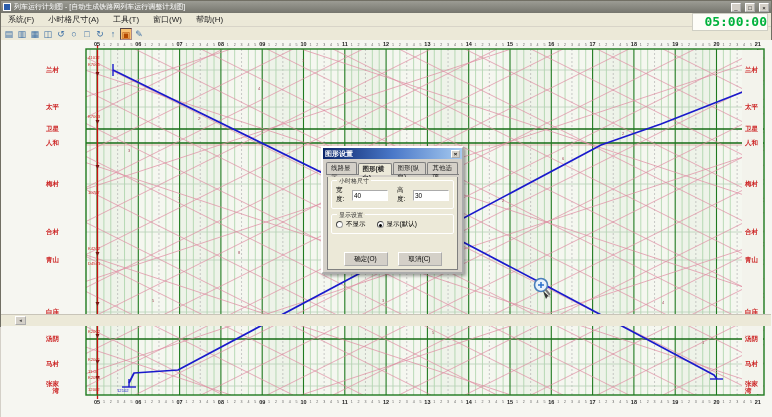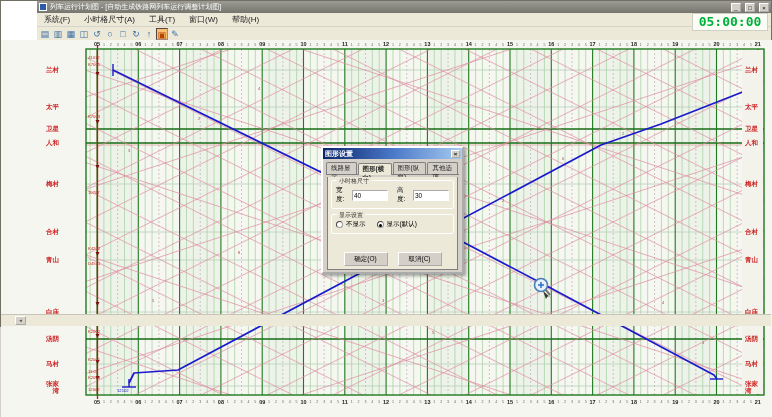--- a/index.html
+++ b/index.html
@@ -1,36 +1,36 @@
 <!DOCTYPE html>
 <html><head>
 <meta charset="utf-8">
 <style>
   html,body{margin:0;padding:0;width:772px;height:417px;overflow:hidden;
     font-family:"Liberation Sans",sans-serif;background:#d4d0c8;}
-  .window{position:relative;width:772px;height:327px;background:#ffffff;border:1px solid #716f64;box-sizing:border-box;padding-left:36px;}
+  .window{position:relative;width:772px;height:327px;background:#b91c1c;border:1px solid #716f64;box-sizing:border-box;}
   
   .titlebar{height:12px;background:linear-gradient(#9c9c94,#76766e);display:flex;align-items:center;
     color:#fff;font-size:7px;padding:0 2px;gap:3px;}
   .titlebar .appicon{width:8px;height:8px;background:#2a5caa;border:1px solid #fff;box-sizing:border-box;}
   .titlebar .title{flex:1;white-space:nowrap;overflow:hidden;}
   .winbtn{width:10px;height:9px;background:#d4d0c8;color:#000;font-size:6px;line-height:8px;text-align:center;
     border:1px outset #fff;box-sizing:border-box;margin-left:1px;}
   
   .menubar{height:13px;background:#ece9d8;border-bottom:1px solid #d8d4c8;display:flex;align-items:center;
     font-size:8px;color:#222;}
   .menu-item{padding:0 7px;height:13px;line-height:13px;}
   
   .toolbar{height:14px;background:#ece9d8;border-bottom:1px solid #c8c4b8;display:flex;align-items:center;padding-left:2px;gap:1px;}
   .tool{width:12px;height:12px;font-size:9px;line-height:12px;text-align:center;color:#3a6ea5;}
   .tool.hi{background:#f8c070;border:1px inset #a88;box-sizing:border-box;color:#b34700;}
   
   .clock{position:absolute;top:12px;right:3px;width:74px;height:16px;background:#fdfdf8;border:1px solid #cfcfc4;
     font-family:"DejaVu Sans Mono",monospace;font-weight:bold;font-size:13px;line-height:15px;color:#00b23c;
-    text-align:center;letter-spacing:0px;z-index:5;}
+    text-align:right;letter-spacing:0px;z-index:5;}
   
   .diagram{position:absolute;left:0;top:39px;width:772px;height:378px;background:#f6f6f1;}
   
   .dialog{position:absolute;left:320px;top:145px;width:143px;height:128px;background:#d4d0c8;
     border:2px outset #fff;box-sizing:border-box;z-index:10;box-shadow:2px 2px 3px rgba(0,0,0,.35);font-size:7px;}
   .dlg-title{height:11px;background:linear-gradient(90deg,#0a246a,#4a78c8,#a6caf0);color:#fff;
     display:flex;align-items:center;padding:0 2px;font-size:7px;font-weight:bold;}
   .dlg-title .t{flex:1;}
   .dlg-close{width:9px;height:8px;background:#d4d0c8;color:#000;border:1px outset #fff;box-sizing:border-box;
     font-size:6px;line-height:6px;text-align:center;}

